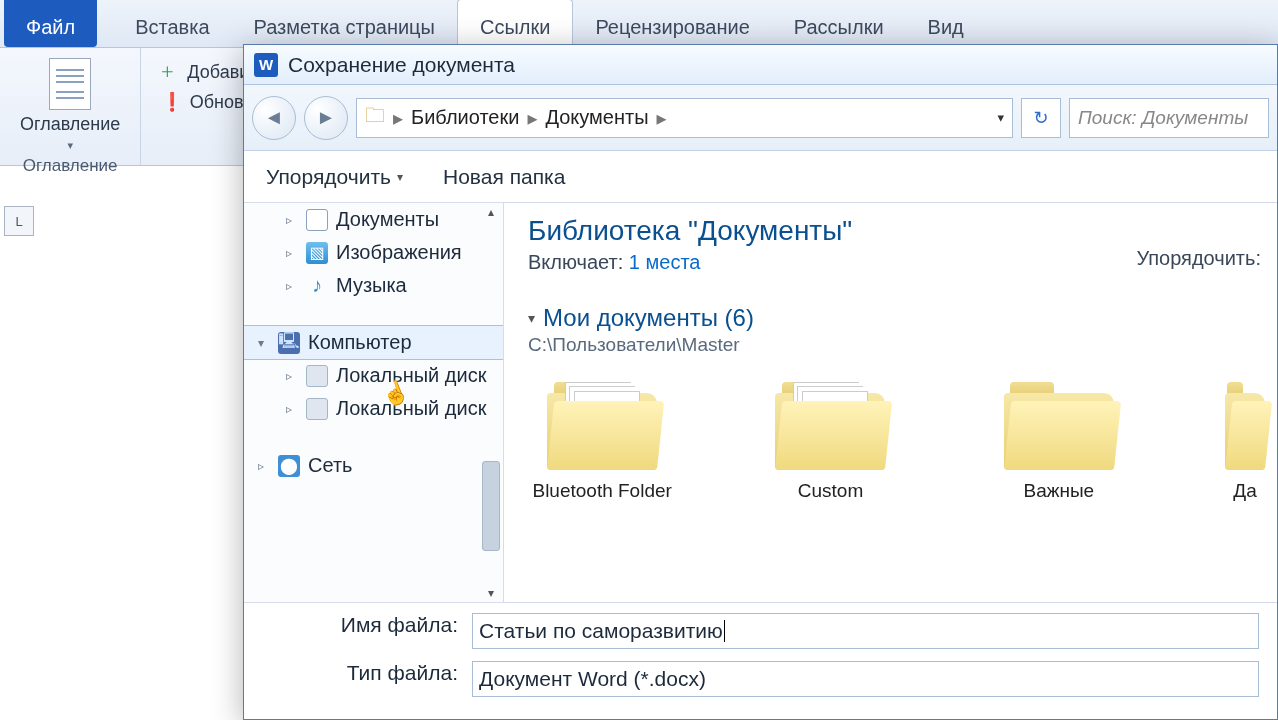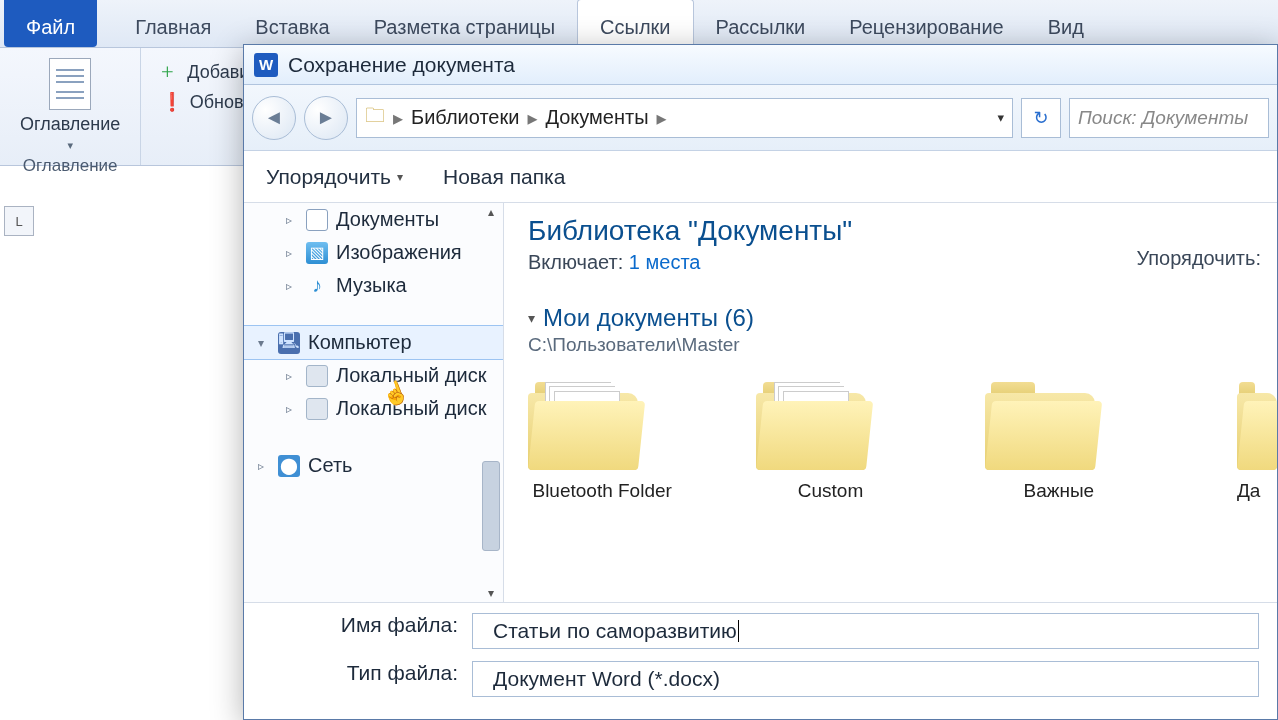--- a/index.html
+++ b/index.html
@@ -54,28 +54,28 @@
 
 .folder-view { flex: 1; padding: 12px 24px; overflow: hidden; position: relative; }
 .lib-header { font-size: 28px; color: #0a4f8f; margin-bottom: 4px; }
 .lib-sub { font-size: 20px; color: #3a4758; }
 .lib-sub a { color: #0a6acc; }
 .arrange { position: absolute; top: 44px; right: 16px; font-size: 20px; color: #3a4758; }
 .section-hdr { margin-top: 30px; font-size: 24px; color: #0a4f8f; display: flex; align-items: center; gap: 8px; }
 .section-hdr .caret { font-size: 14px; color: #555; }
 .section-path { font-size: 19px; color: #5a6a7d; margin-top: 2px; }
 .folder-grid { display: flex; gap: 80px; margin-top: 26px; }
-.folder-item { display: flex; flex-direction: column; width: 150px; }
+.folder-item { display: flex; flex-direction: column; align-items: center; width: 150px; }
 .folder-item .name { font-size: 19px; color: #222; text-align: center; margin-top: 10px; }
 
 
 .bottom { border-top: 1px solid #d6dde8; padding: 10px 18px; }
 .field-row { display: flex; margin-bottom: 12px; }
 .field-row .lbl { width: 210px; text-align: right; font-size: 21px; color: #1d2a3b; padding-right: 14px; }
-.field-row .inp { flex: 1; height: 36px; border: 1px solid #a9bdd6; background: #fff; font-size: 21px; color: #1d2a3b; padding: 0 20px; display: flex; align-items: center; }
+.field-row .inp { flex: 1; height: 36px; border: 1px solid #a9bdd6; background: #fff; font-size: 21px; color: #1d2a3b; padding: 0 6px; display: flex; align-items: center; }
 
 
 .folder-ico { width: 110px; height: 88px; position: relative; }
 .folder-back { position: absolute; width: 100%; height: 88%; bottom: 0; background: linear-gradient(#f7e8a8,#e6ce6f); border-radius: 4px 10px 4px 4px; }
 .folder-tab { position: absolute; width: 40%; height: 18%; top: 0; left: 6%; background: linear-gradient(#f2dd93,#e3cc6f); border-radius: 4px 4px 0 0; }
 .folder-front { position: absolute; width: 100%; height: 78%; bottom: 0; background: linear-gradient(#fff3b9,#f0d97e); border-radius: 4px; transform: skewX(-6deg); transform-origin: bottom left; }
 .folder-docs { position: absolute; top: 10%; left: 24%; width: 60%; height: 72%; background: #fff; border: 1px solid #ccc; box-shadow: -4px -4px 0 #fff, -5px -5px 0 #ccc, -8px -8px 0 #fff, -9px -9px 0 #ccc; }
 
 
 .cursor { position: absolute; width: 20px; height: 26px; pointer-events: none; }
@@ -96,26 +96,25 @@
 .toc-ico::after { top: 32px; box-shadow: 0 6px 0 #8aa1bf; }
 
 .plus-doc { width:20px; height:20px; display:inline-block; position:relative; }
 .plus-doc::before { content:"🞣"; color:#2fa54a; font-size:16px; position:absolute; left:0; }
 </style>
 </head>
 <body>
 
 <div class="ribbon-tabs">
   <div class="ribbon-tab file">Файл</div>
-  <div class="ribbon-tab">Главная</div>
   <div class="ribbon-tab">Вставка</div>
   <div class="ribbon-tab">Разметка страницы</div>
   <div class="ribbon-tab active">Ссылки</div>
+  <div class="ribbon-tab">Рецензирование</div>
   <div class="ribbon-tab">Рассылки</div>
-  <div class="ribbon-tab">Рецензирование</div>
   <div class="ribbon-tab">Вид</div>
 </div>
 
 <div class="ribbon-body">
   <div class="ribbon-group">
     <div class="ribbon-big-btn">
       <span class="toc-ico"></span>
       <span class="label">Оглавление</span>
       <span style="color:#5a6a7d;font-size:11px;">▾</span>
     </div>

